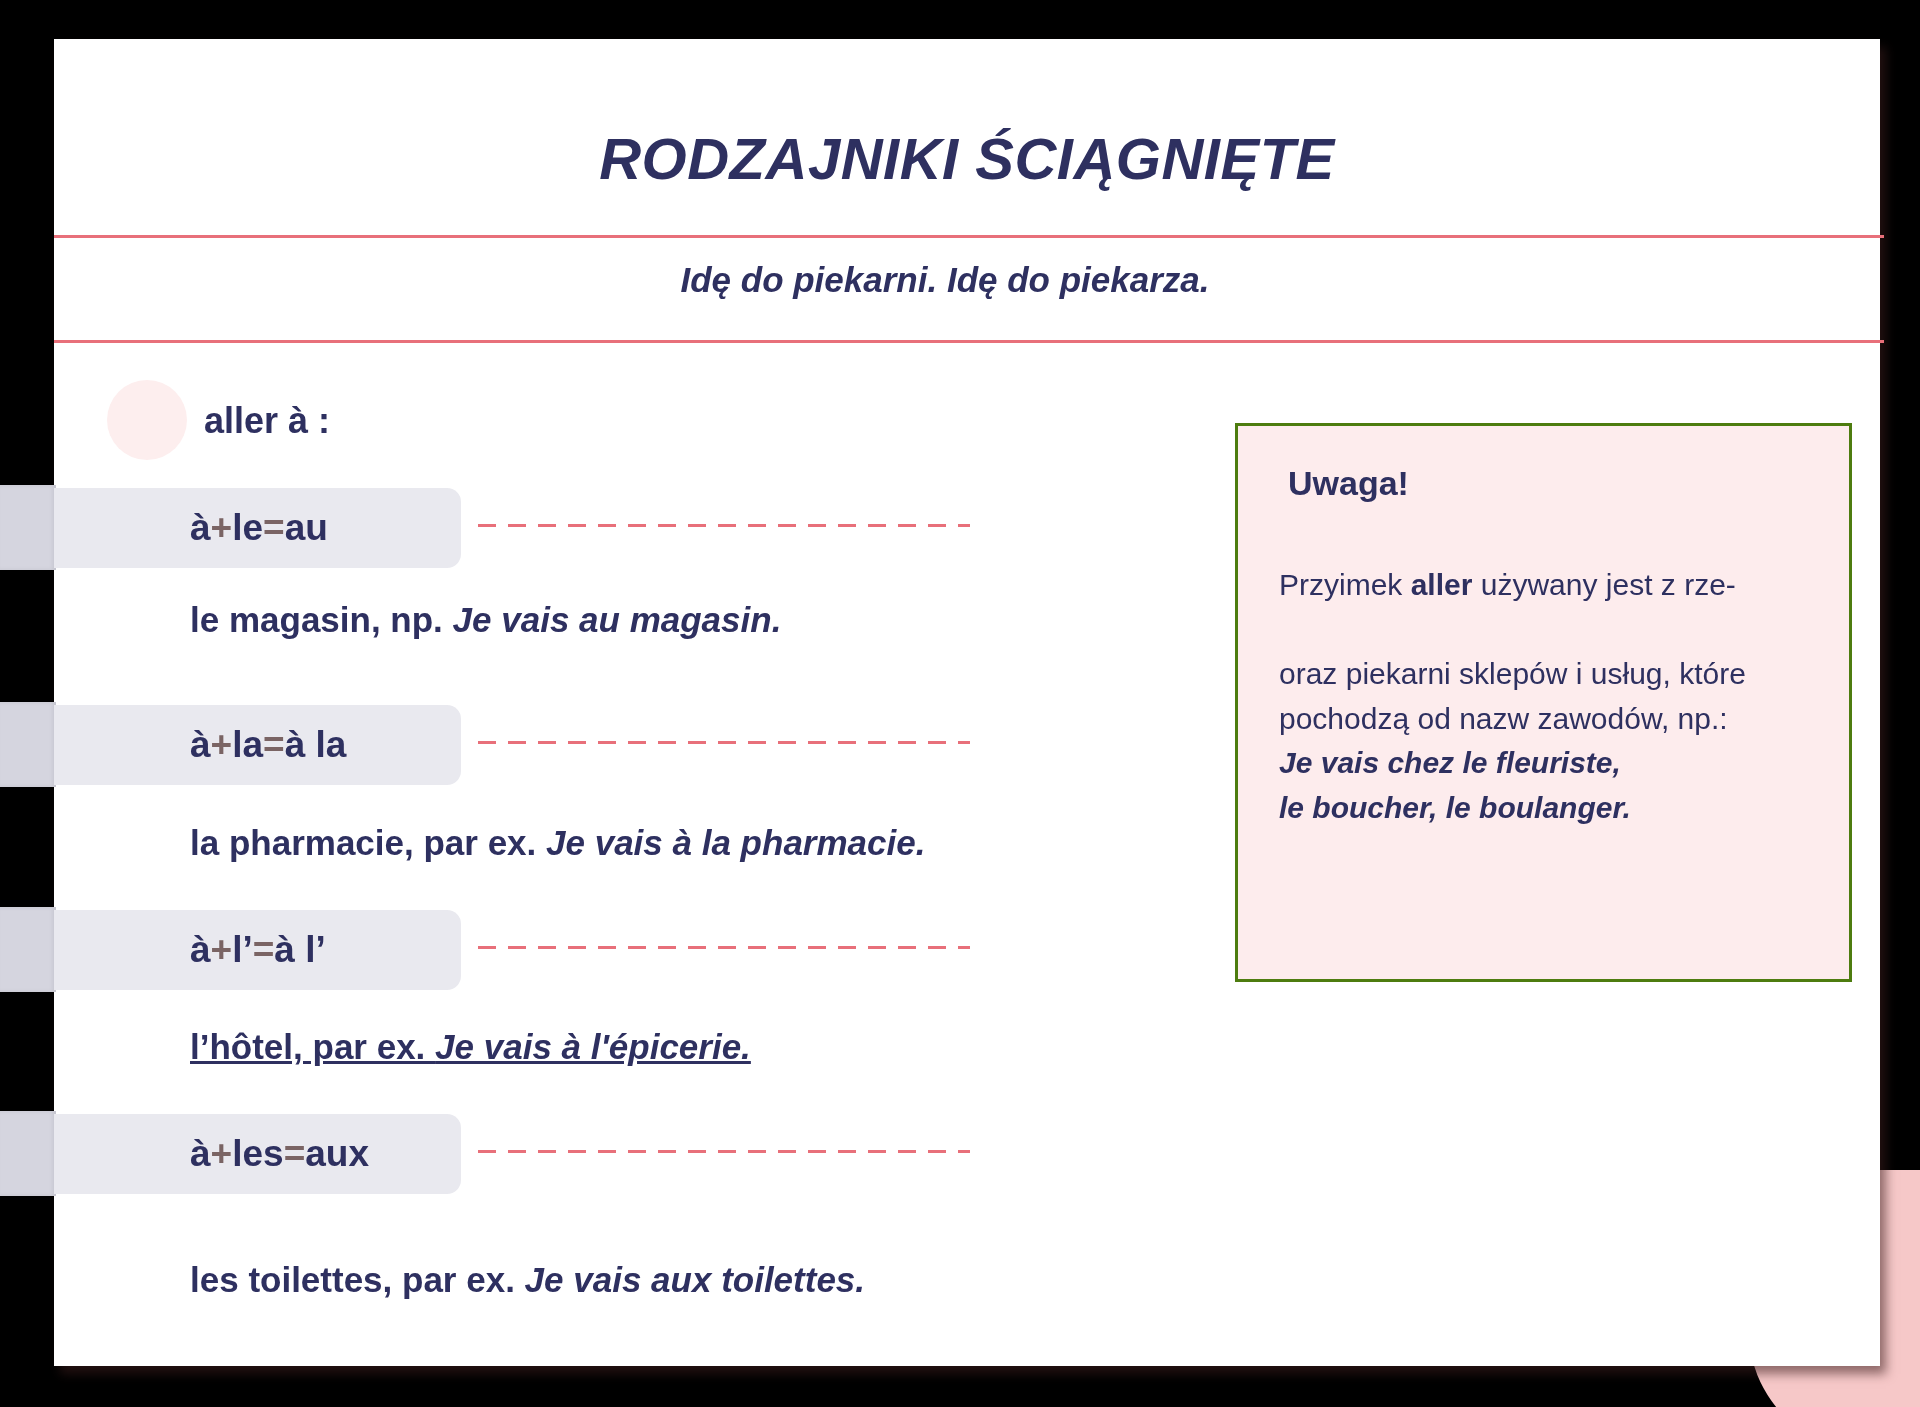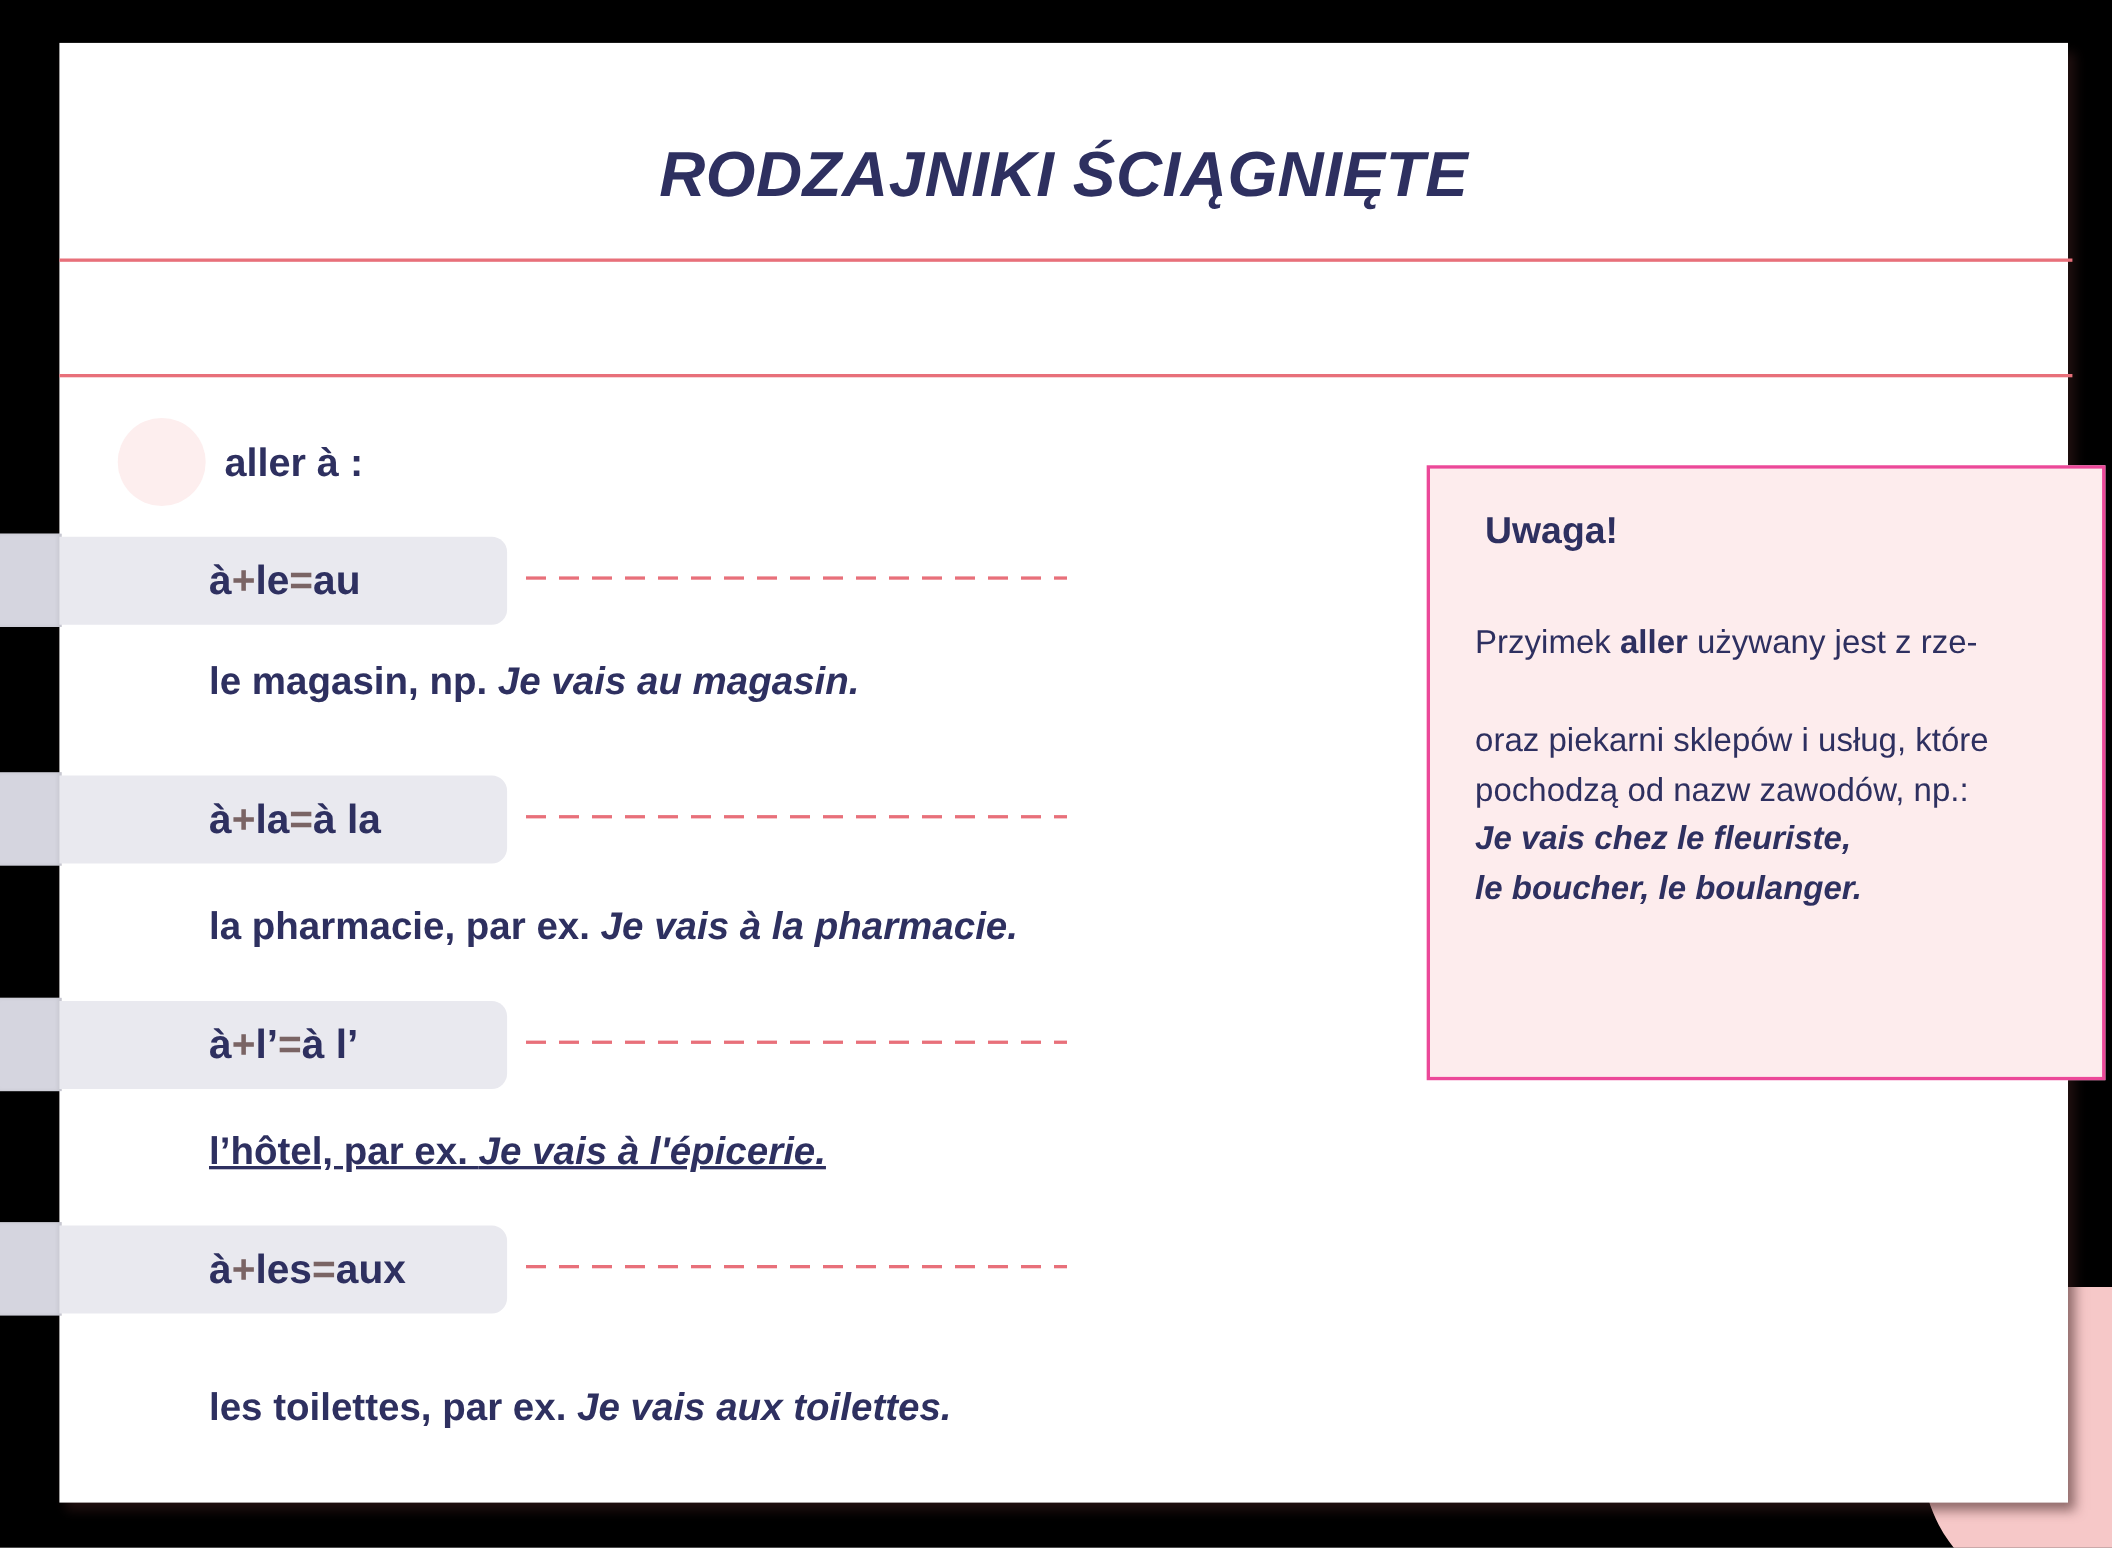--- a/index.html
+++ b/index.html
@@ -55,41 +55,42 @@
   .dashes {
     position: absolute; left: 478px; width: 492px; height: 3px;
     background: repeating-linear-gradient(to right, #e8707a 0 18px, transparent 18px 30px);
   }
   .example {
     position: absolute; left: 190px; font-size: 35px; font-weight: 700; color: #2e3060;
     white-space: nowrap;
   }
   .example .fr { font-style: italic; }
   .note {
-    position: absolute; left: 1297px; top: 423px; width: 617px; height: 559px;
-    background: #fdeced; border: 3px solid #ec4899; box-sizing: border-box;
+    position: absolute; left: 1235px; top: 423px; width: 617px; height: 559px;
+    background: #fdeced; border: 3px solid #4d7c0f; box-sizing: border-box;
   }
   .note-title {
     position: absolute; left: 50px; top: 38px; font-size: 34px; font-weight: 700; color: #2e3060;
   }
   .note-body {
     position: absolute; left: 41px; top: 137px; width: 560px;
     font-size: 30px; line-height: 44.5px; color: #2e3060;
   }
   .note-body b { font-weight: 700; }
   .note-body .ex { font-style: italic; font-weight: 700; display: block; }
 </style>
 </head>
 <body>
 
 <div class="blob"></div>
 
 <div class="card">
   <h1 class="title">RODZAJNIKI ŚCIĄGNIĘTE</h1>
   <div class="rule r1"></div>
+  <div class="subtitle">Idę do piekarni. Idę do piekarza.</div>
   <div class="rule r2"></div>
 </div>
 
 <div class="lead-dot"></div>
 <div class="lead">aller à :</div>
 
 <div class="tab" style="top:485px;height:85px;"></div>
 <div class="pill" style="top:488px;"><span>à</span> <span class="op">+</span> <span>le</span> <span class="op">=</span> <span>au</span></div>
 <div class="dashes" style="top:524px;"></div>
 <div class="example" style="top:600px;"><span>le magasin, np. </span><span class="fr">Je vais au magasin.</span></div>

